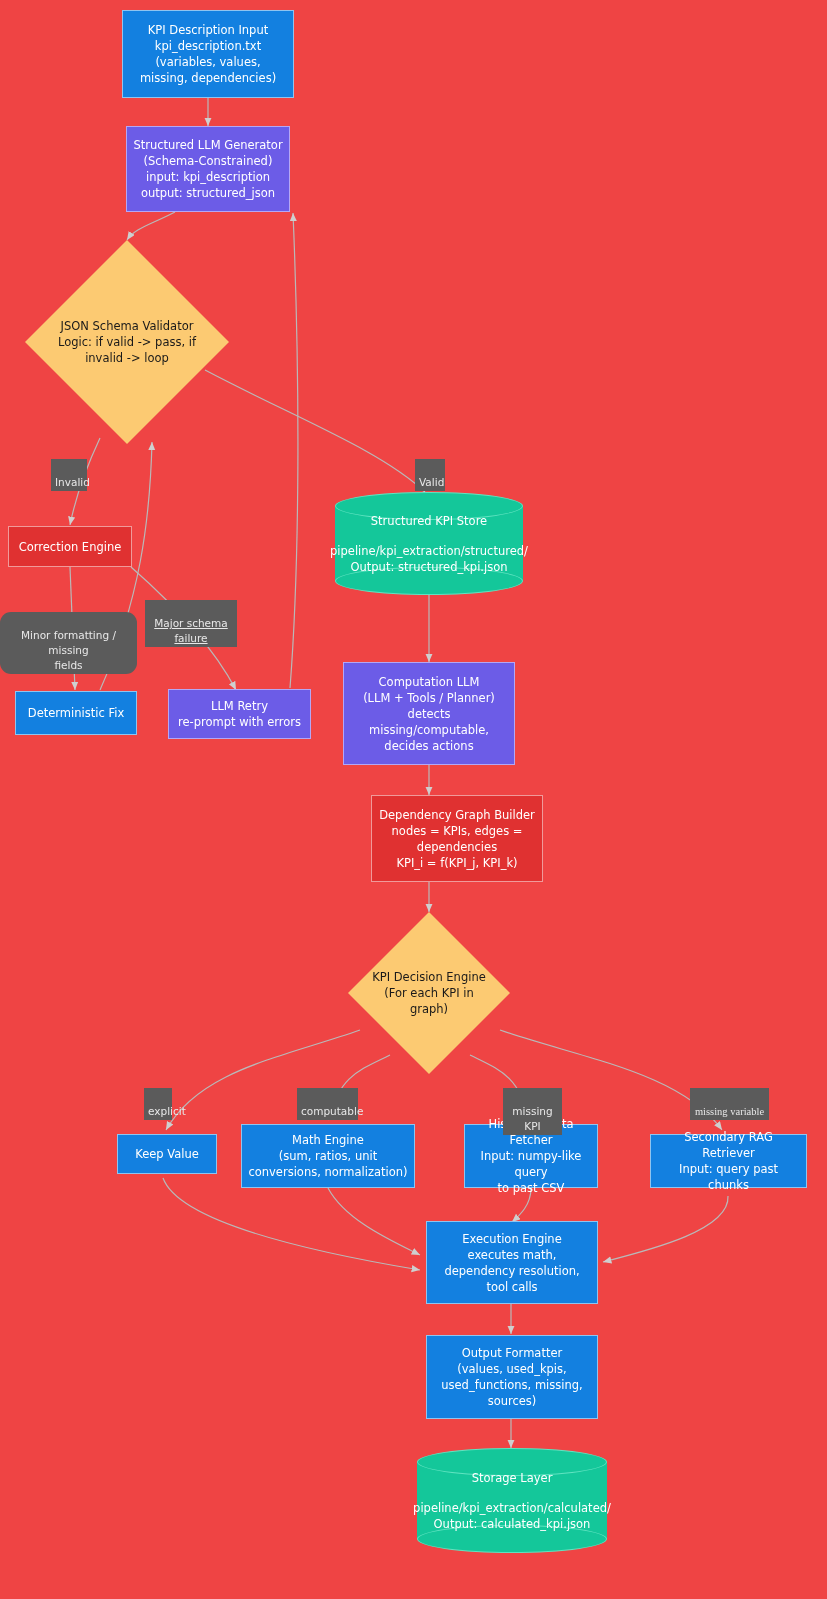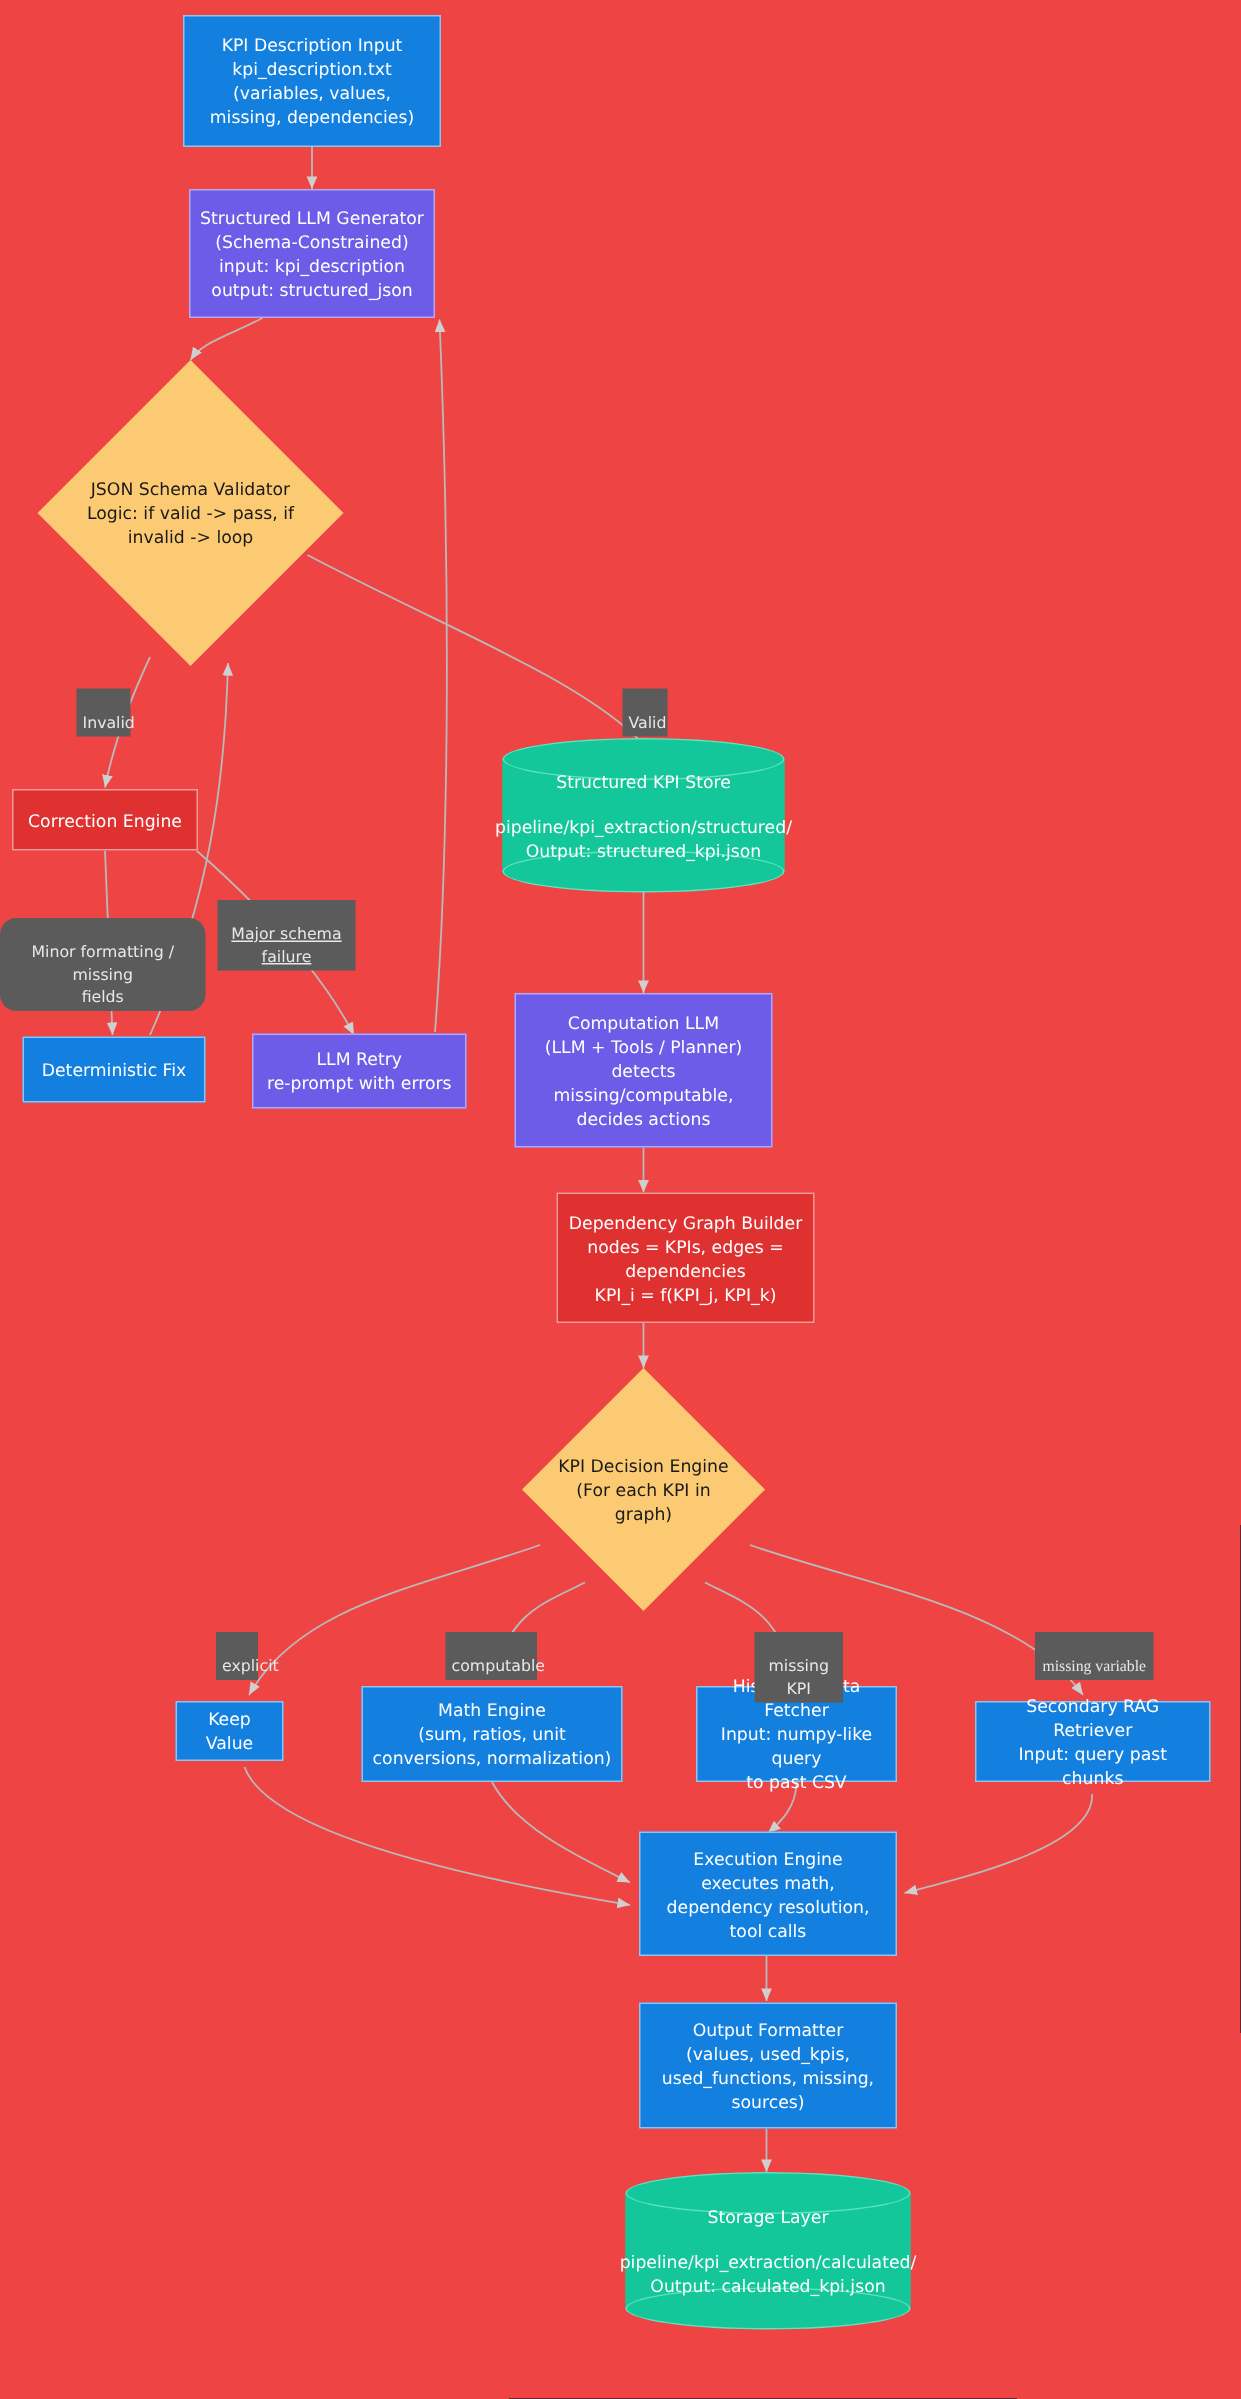--- a/index.html
+++ b/index.html
@@ -258,21 +258,21 @@
 dependencies
 KPI_i = f(KPI_j, KPI_k)</span>
   </div>
 
   <div class="diamond" style="left:348px; top:912px; width:162px; height:162px;">
     <div class="shape"></div>
     <div class="dlabel">KPI Decision Engine
 (For each KPI in graph)</div>
   </div>
 
-  <div class="node blue" style="left:117px; top:1134px; width:72px; height:40px;">
+  <div class="node blue" style="left:117px; top:1134px; width:100px; height:40px;">
     <span>Keep Value</span>
   </div>
 
   <div class="node blue" style="left:241px; top:1124px; width:174px; height:64px;">
     <span>Math Engine
 (sum, ratios, unit
 conversions, normalization)</span>
   </div>
 
   <div class="node blue" style="left:464px; top:1124px; width:134px; height:64px;">

